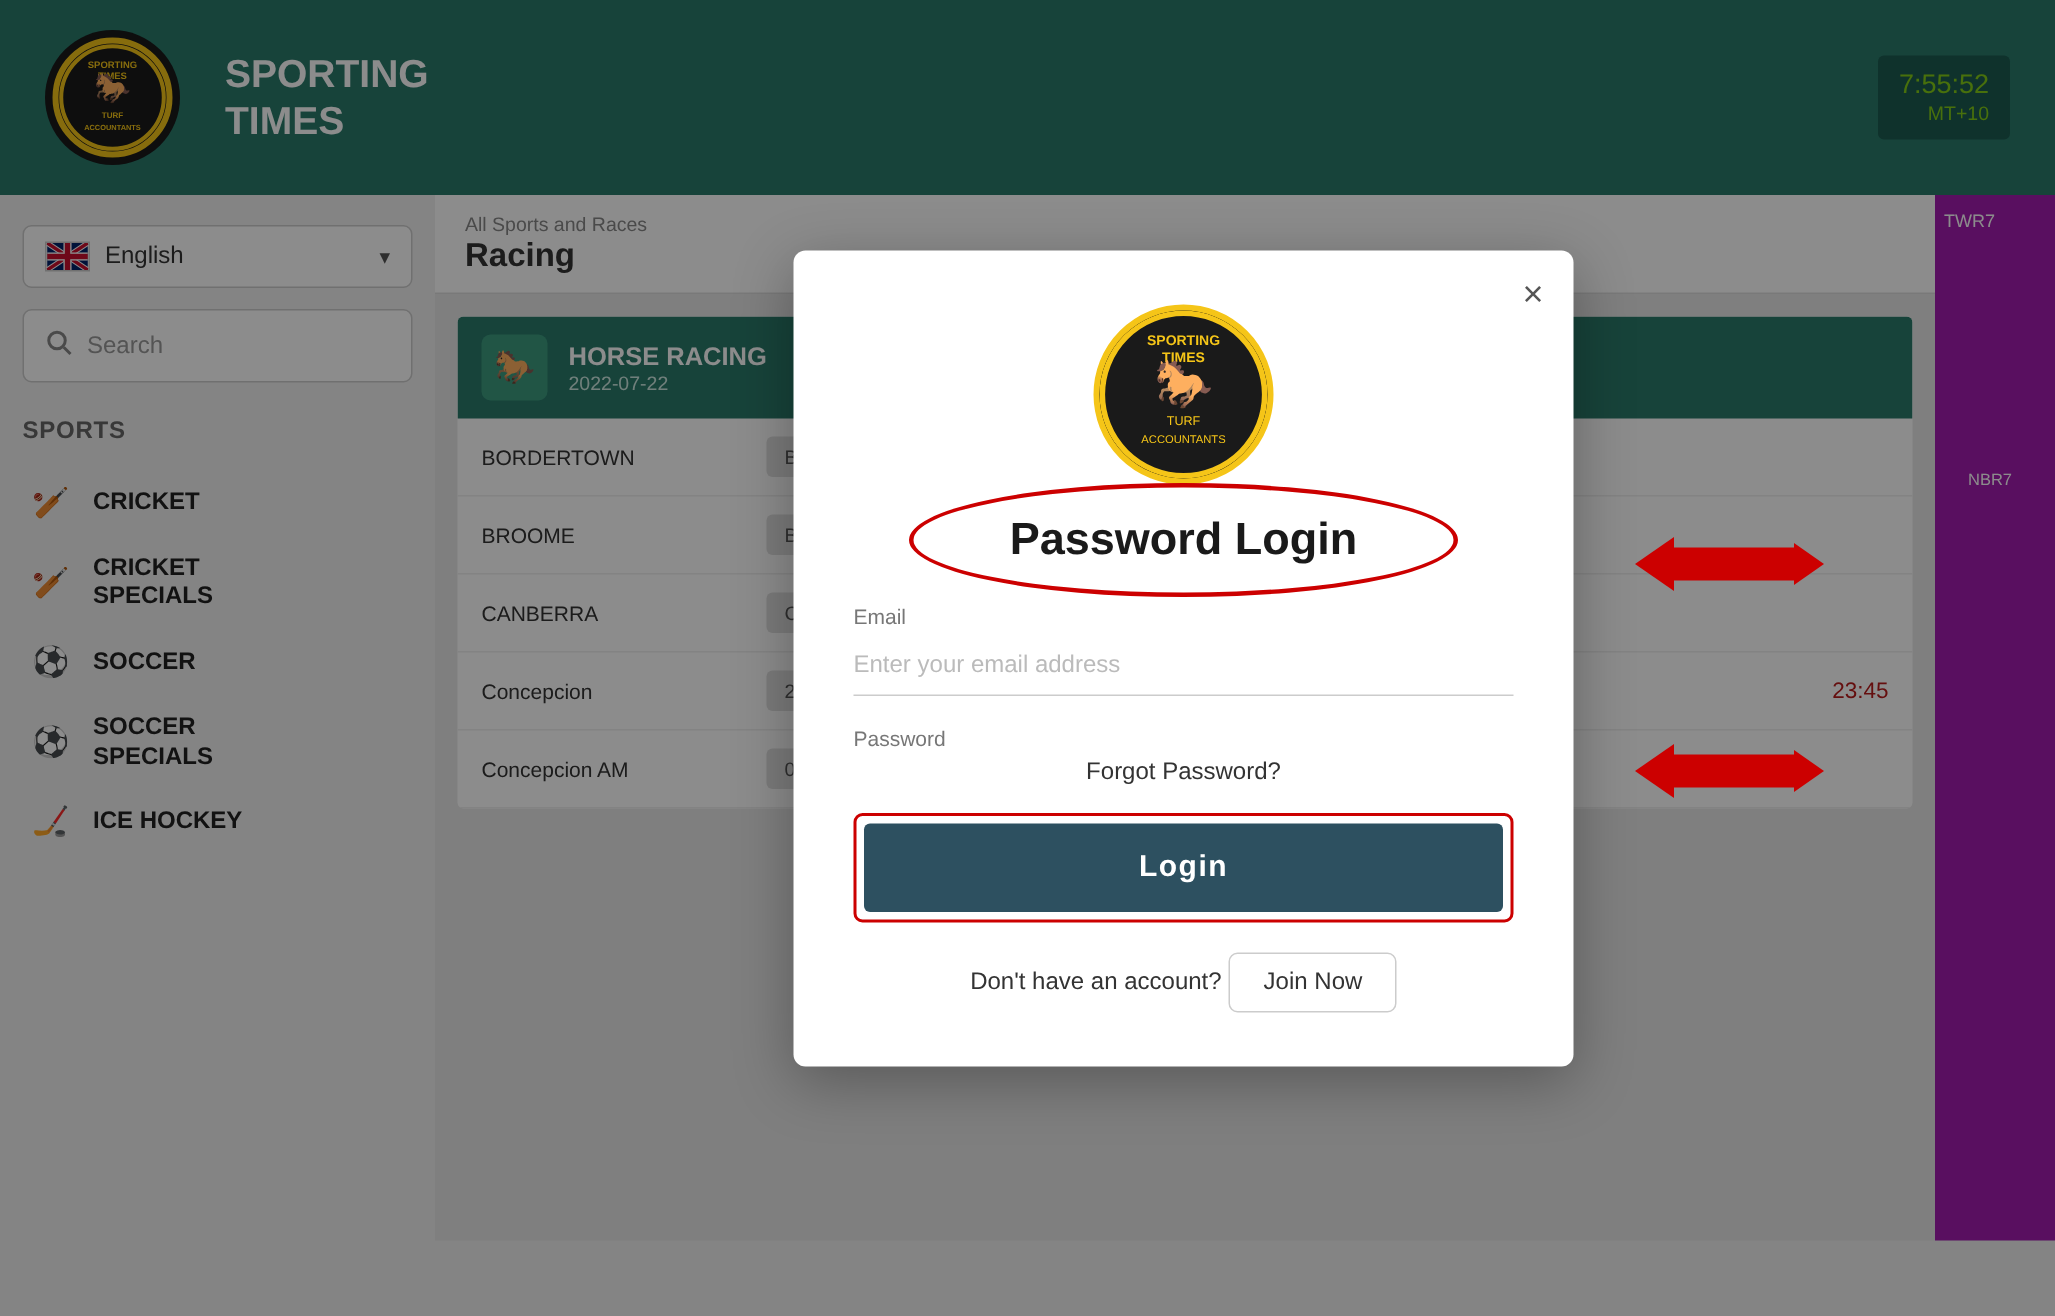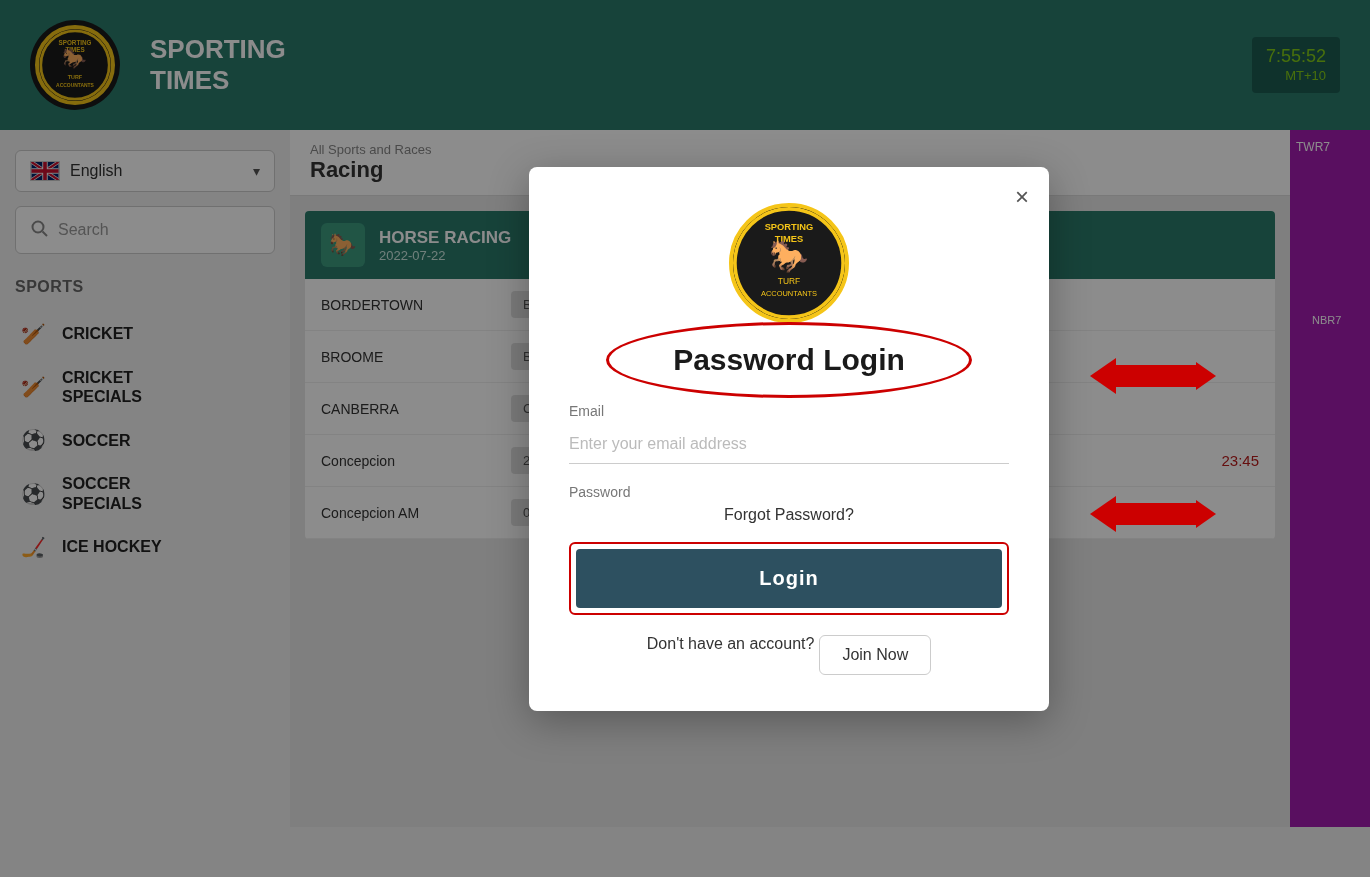--- a/index.html
+++ b/index.html
@@ -284,20 +284,21 @@
       border-radius: 4px;
       padding: 18px;
       font-size: 20px;
       font-weight: bold;
       cursor: pointer;
       letter-spacing: 1px;
     }
 
     .bottom-row {
       display: flex;
+      align-items: center;
       justify-content: center;
       gap: 5px;
     }
     .no-account-text { font-size: 16px; color: #333; }
     .join-now-btn {
       border: 1.5px solid #ccc;
       border-radius: 6px;
       padding: 10px 22px;
       font-size: 16px;
       color: #333;

